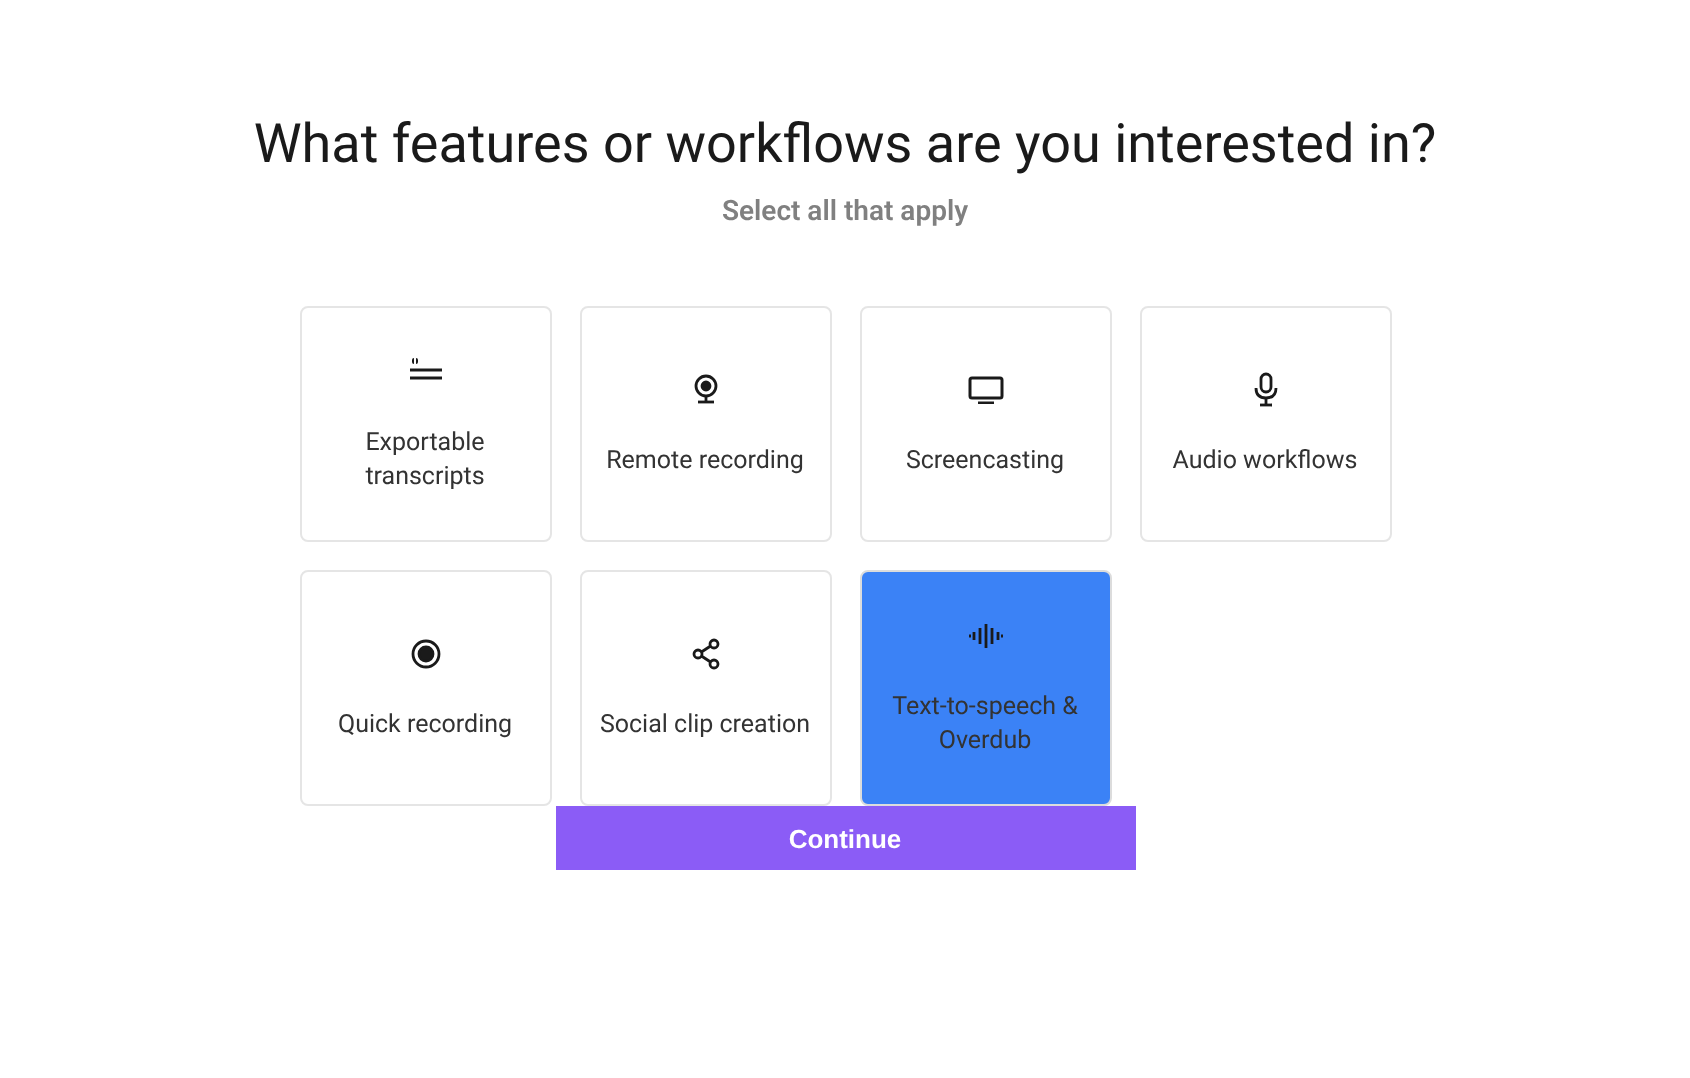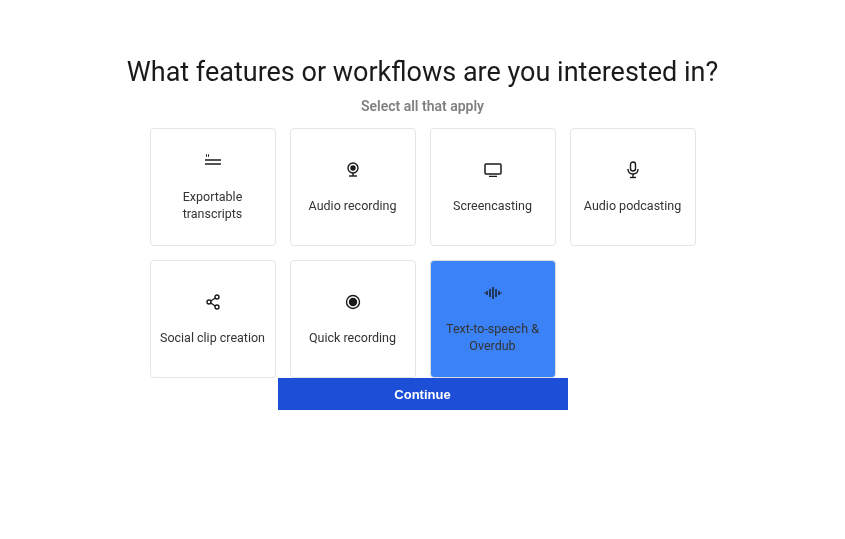--- a/index.html
+++ b/index.html
@@ -18,21 +18,21 @@
       font-weight: 400;
       color: #1a1a1a;
       text-align: center;
       margin-bottom: 10px;
     }
     .subheading {
       font-size: 14px;
       color: #808080;
       font-weight: 600;
       text-align: center;
-      margin-bottom: 14px;
+      margin-bottom: 39px;
     }
     .grid {
       display: grid;
       grid-template-columns: repeat(4, 126px);
       grid-auto-rows: 118px;
       column-gap: 14px;
       row-gap: 14px;
     }
     .card {
       border: 1px solid #e5e5e5;
@@ -60,21 +60,21 @@
     }
     .card-label {
       font-size: 12.5px;
       color: #333;
       text-align: center;
       line-height: 1.35;
     }
     .continue-btn {
       width: 290px;
       height: 32px;
-      background: #1d4ed8;
+      background: #8b5cf6;
       color: #fff;
       border: none;
       font-size: 13px;
       font-weight: 600;
       cursor: pointer;
       display: flex;
       align-items: center;
       justify-content: center;
     }
     svg { display: block; }
@@ -101,21 +101,21 @@
 
   <div class="card">
     <div class="card-icon">
       <svg width="16" height="16" viewBox="0 0 16 16" fill="none" stroke="currentColor" stroke-width="1.4">
         <circle cx="8" cy="6" r="5"></circle>
         <circle cx="8" cy="6" r="2" fill="currentColor"></circle>
         <line x1="8" y1="11" x2="8" y2="14"></line>
         <line x1="4" y1="14" x2="12" y2="14"></line>
       </svg>
     </div>
-    <div class="card-label">Audio recording</div>
+    <div class="card-label">Remote recording</div>
   </div>
 
   <div class="card">
     <div class="card-icon">
       <svg width="18" height="14" viewBox="0 0 18 14" fill="none" stroke="currentColor" stroke-width="1.5">
         <rect x="1" y="1" width="16" height="10" rx="1"></rect>
         <line x1="5" y1="13.5" x2="13" y2="13.5"></line>
       </svg>
     </div>
     <div class="card-label">Screencasting</div>
@@ -123,44 +123,44 @@
 
   <div class="card">
     <div class="card-icon">
       <svg width="14" height="18" viewBox="0 0 14 18" fill="none" stroke="currentColor" stroke-width="1.4">
         <rect x="4.5" y="1" width="5" height="9" rx="2.5"></rect>
         <path d="M2 8 Q2 13 7 13 Q12 13 12 8"></path>
         <line x1="7" y1="13" x2="7" y2="16"></line>
         <line x1="4" y1="16.5" x2="10" y2="16.5"></line>
       </svg>
     </div>
-    <div class="card-label">Audio podcasting</div>
+    <div class="card-label">Audio workflows</div>
+  </div>
+
+  <div class="card">
+    <div class="card-icon">
+      <svg width="16" height="16" viewBox="0 0 16 16" fill="none" stroke="currentColor" stroke-width="1.4">
+        <circle cx="8" cy="8" r="6.5"></circle>
+        <circle cx="8" cy="8" r="3.5" fill="currentColor"></circle>
+      </svg>
+    </div>
+    <div class="card-label">Quick recording</div>
   </div>
 
   <div class="card">
     <div class="card-icon">
       <svg width="16" height="16" viewBox="0 0 16 16" fill="none" stroke="currentColor" stroke-width="1.4">
         <circle cx="12" cy="3" r="2"></circle>
         <circle cx="4" cy="8" r="2"></circle>
         <circle cx="12" cy="13" r="2"></circle>
         <line x1="5.7" y1="7" x2="10.3" y2="4"></line>
         <line x1="5.7" y1="9" x2="10.3" y2="12"></line>
       </svg>
     </div>
     <div class="card-label">Social clip creation</div>
-  </div>
-
-  <div class="card">
-    <div class="card-icon">
-      <svg width="16" height="16" viewBox="0 0 16 16" fill="none" stroke="currentColor" stroke-width="1.4">
-        <circle cx="8" cy="8" r="6.5"></circle>
-        <circle cx="8" cy="8" r="3.5" fill="currentColor"></circle>
-      </svg>
-    </div>
-    <div class="card-label">Quick recording</div>
   </div>
 
   <div class="card highlighted">
     <div class="card-icon">
       <svg width="18" height="14" viewBox="0 0 18 14" fill="none" stroke="currentColor" stroke-width="1.4">
         <line x1="3" y1="5" x2="3" y2="9"></line>
         <line x1="6" y1="3" x2="6" y2="11"></line>
         <line x1="9" y1="1" x2="9" y2="13"></line>
         <line x1="12" y1="3" x2="12" y2="11"></line>
         <line x1="15" y1="5" x2="15" y2="9"></line>

